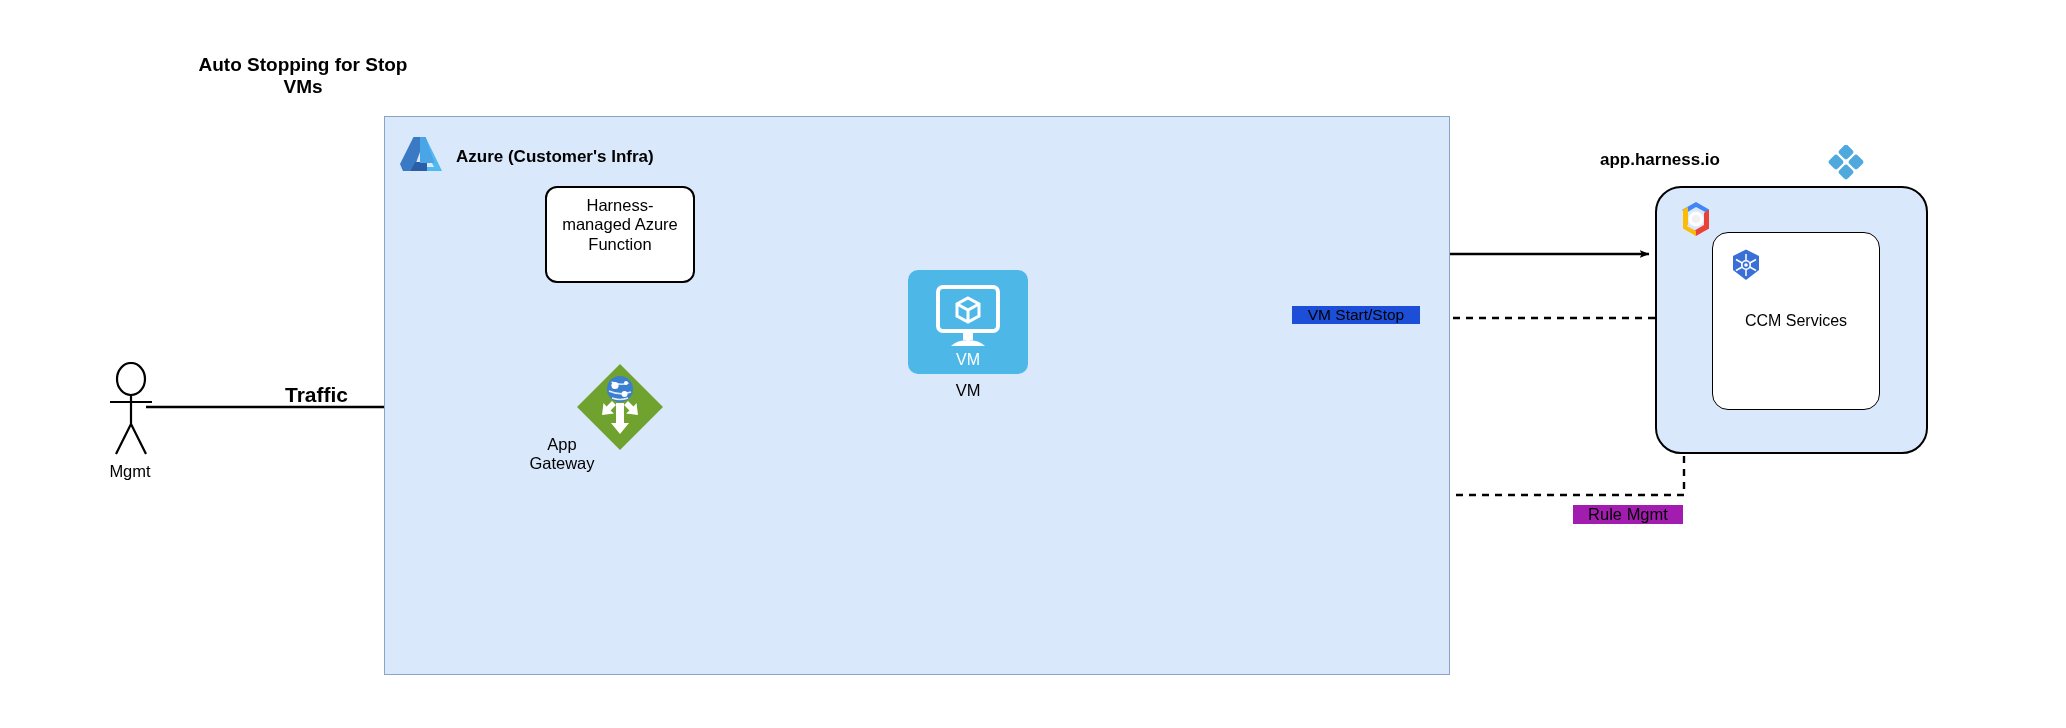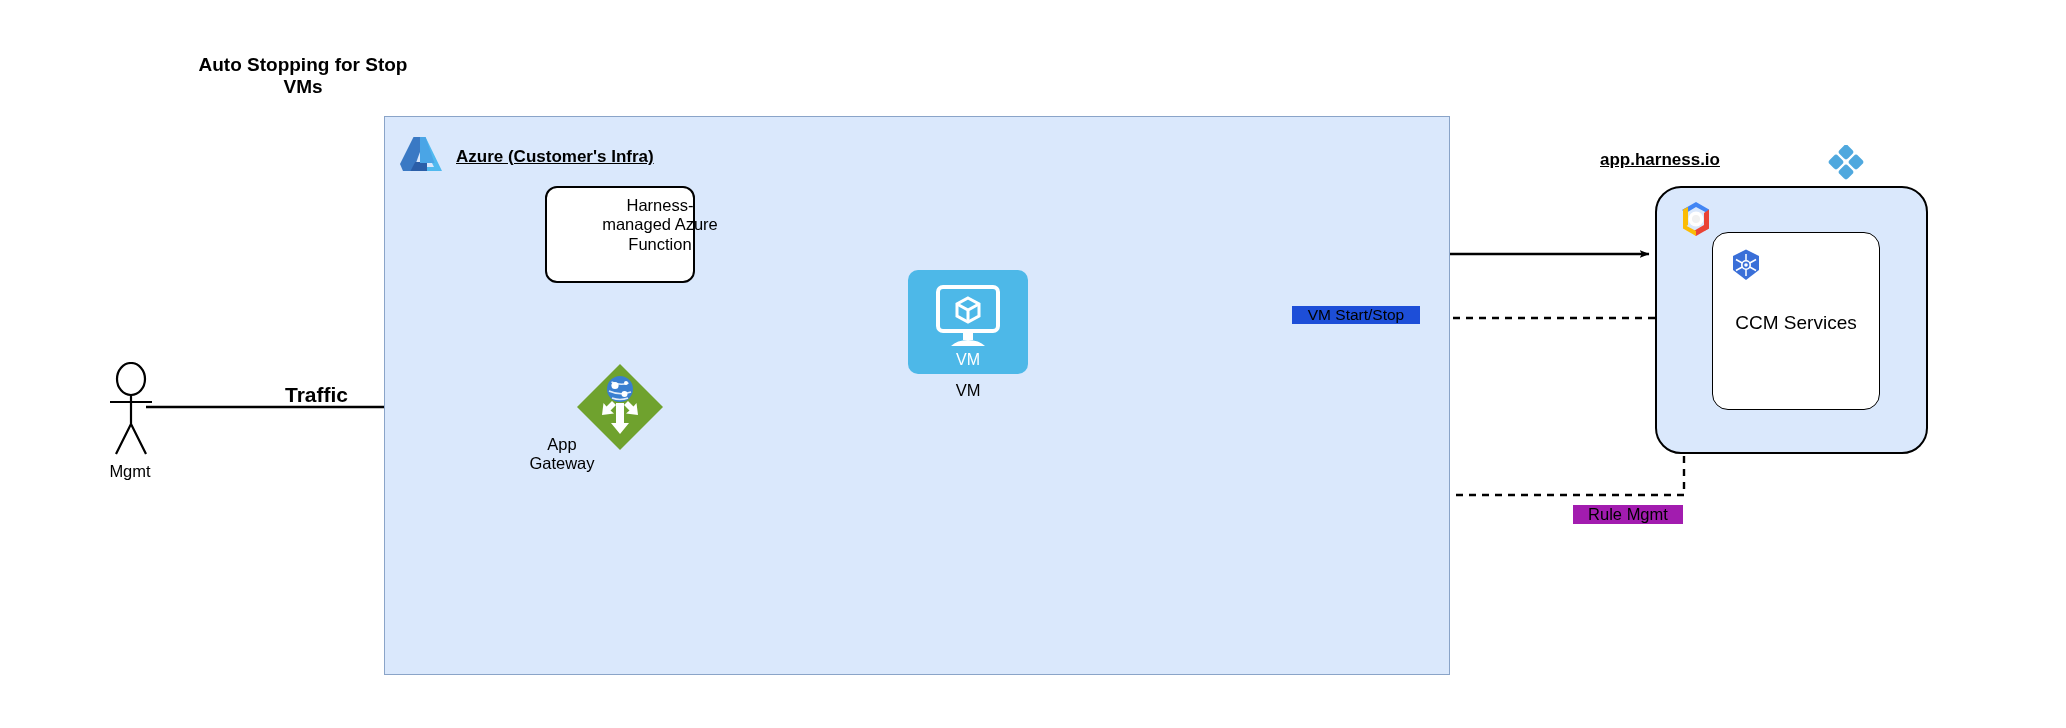--- a/index.html
+++ b/index.html
@@ -20,21 +20,21 @@
     width: 2066px;
     height: 728px;
   }
   .abs { position: absolute; }
   .lbl {
     color: #000000;
     line-height: 1.18;
     text-align: center;
     white-space: pre-line;
   }
-  .bold { font-weight: bold; text-decoration: underline; }
+  .bold { font-weight: bold; }
 
   
   #diagram-title {
     left: 178px; top: 54px;
     width: 250px;
     font-size: 19px;
     font-weight: bold;
   }
 
   
@@ -63,21 +63,20 @@
     width: 150px; height: 97px;
     background: #ffffff;
     border: 2px solid #000000;
     border-radius: 12px;
     box-sizing: border-box;
   }
   #function-label {
     left: 545px; top: 196px;
     width: 150px;
     font-size: 16.5px;
-    margin-left: 40px;
   }
 
   
   #appgw-icon {
     left: 576px; top: 363px;
     width: 88px; height: 88px;
   }
   #appgw-label {
     left: 500px; top: 435px;
     width: 124px;
@@ -146,21 +145,21 @@
     border-radius: 16px;
     box-sizing: border-box;
   }
   #k8s-logo {
     left: 1729px; top: 248px;
     width: 34px; height: 34px;
   }
   #ccm-label {
     left: 1712px; top: 312px;
     width: 168px;
-    font-size: 19px;
+    font-size: 16px;
   }
 
   
   #vm-startstop-label {
     left: 1292px; top: 306px;
     width: 128px;
     font-size: 15.5px;
     background: #1d4ed8;
   }
   #rule-mgmt-label {

